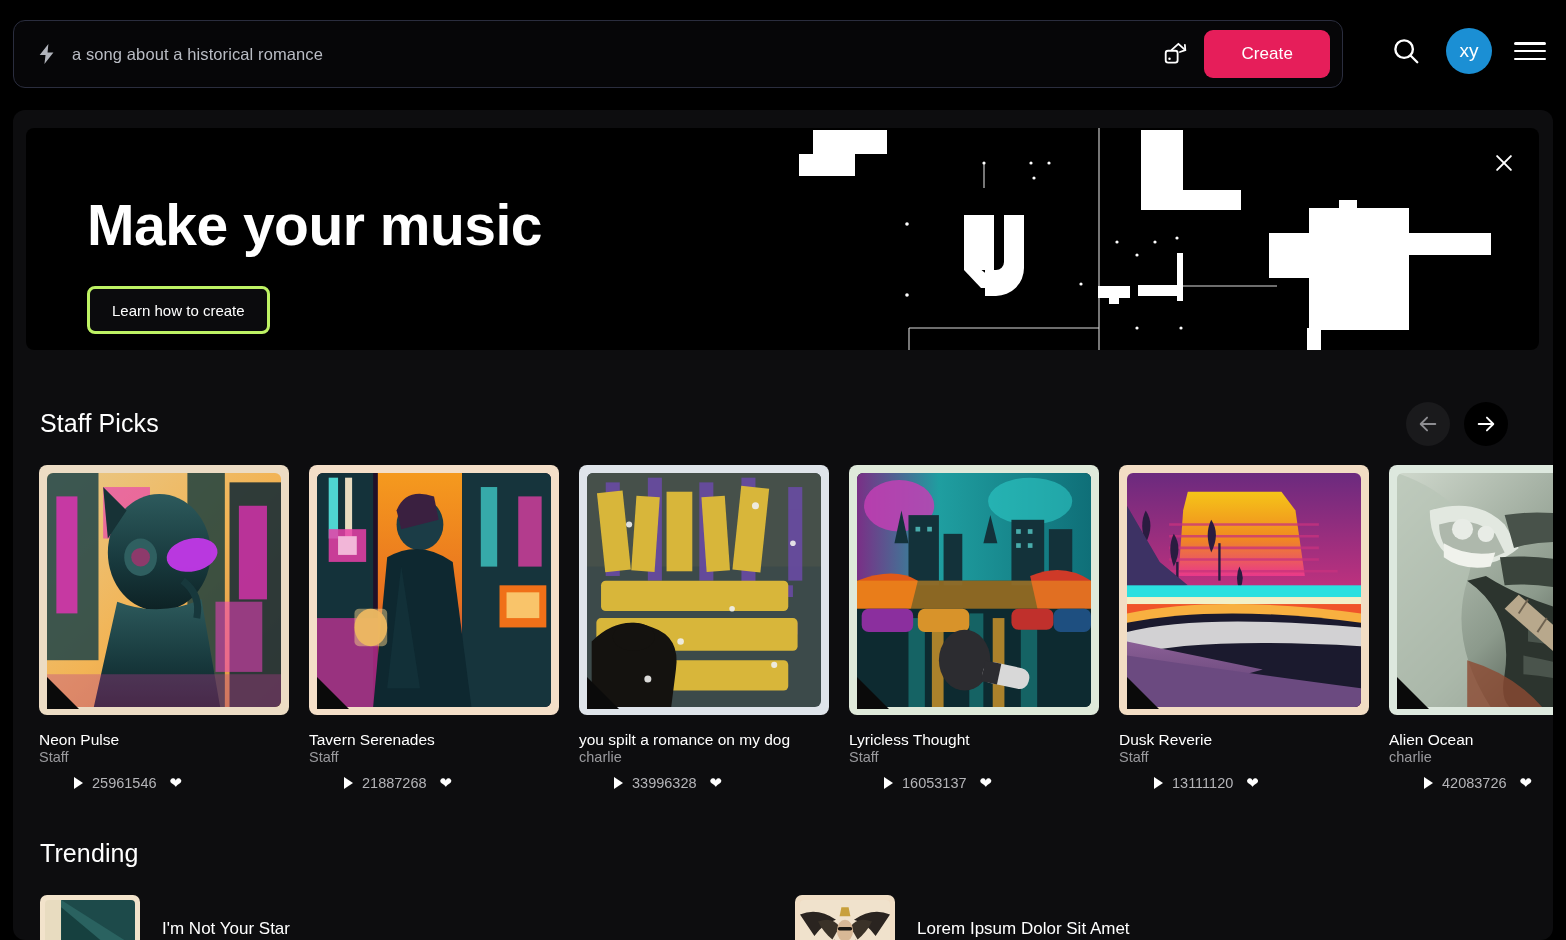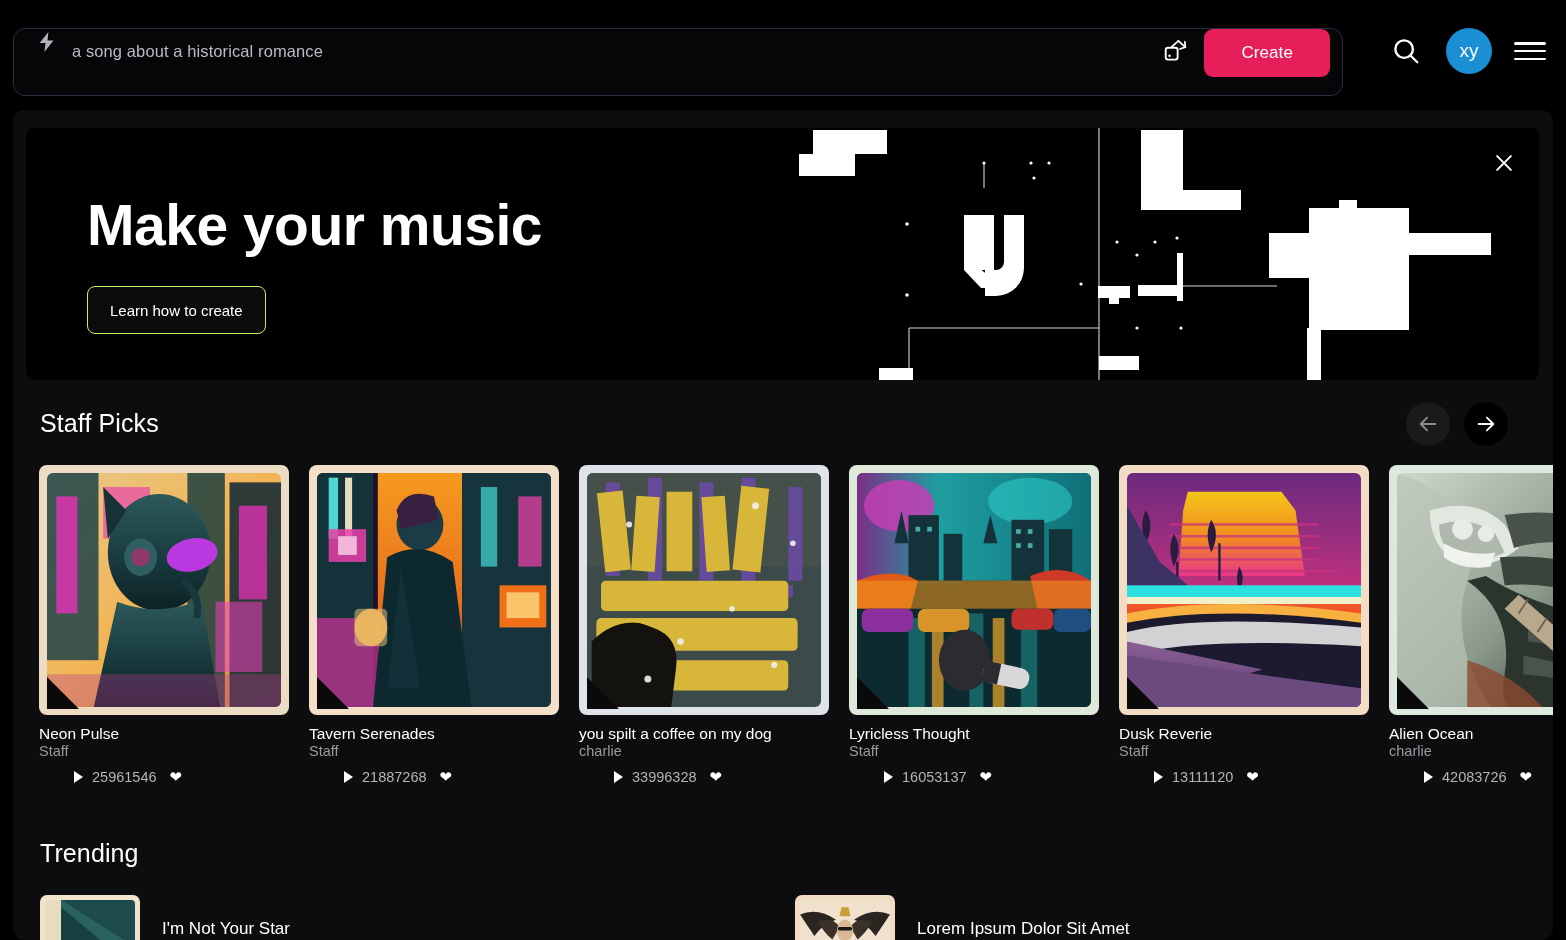--- a/index.html
+++ b/index.html
@@ -20,28 +20,28 @@
     width: 1566px;
     height: 108px;
     background: #000000;
     display: flex;
     align-items: center;
   }
 
   .prompt-shell {
     position: absolute;
     left: 13px;
-    top: 28px;
+    top: 20px;
     width: 1330px;
     height: 68px;
     border: 1px solid #2a2d3e;
     border-radius: 12px;
     background: #060608;
     display: flex;
-    align-items: flex-start;
+    align-items: center;
     padding: 0 12px 0 22px;
   }
 
   .bolt-icon {
     width: 22px;
     height: 26px;
     flex: none;
     margin-right: 14px;
     display: block;
   }
@@ -127,21 +127,21 @@
     background: #0d0d0f;
     border-radius: 12px;
     overflow: hidden;
   }
 
   
   .banner {
     position: absolute;
     top: 18px; left: 13px;
     width: 1513px;
-    height: 252px;
+    height: 222px;
     background: #000000;
     border-radius: 8px;
     overflow: hidden;
   }
 
   .banner-title {
     position: absolute;
     left: 61px; top: 64px;
     color: #ffffff;
     font-size: 57px;
@@ -150,21 +150,21 @@
     white-space: nowrap;
   }
 
   .banner-cta {
     position: absolute;
     left: 61px; top: 158px;
     height: 48px;
     padding: 0 22px;
     background: #0b0b0d;
     color: #ffffff;
-    border: 1px solid #bef264;
+    border: 3px solid #bef264;
     border-radius: 8px;
     font-size: 15px;
     font-family: "Liberation Sans", sans-serif;
     cursor: pointer;
   }
 
   .banner-close {
     position: absolute;
     right: 18px; top: 18px;
     width: 34px; height: 34px;
@@ -241,21 +241,21 @@
   }
   .play-corner2 {
     position: absolute;
     left: 8px; bottom: 6px;
     width: 32px; height: 32px;
     background: #0a0a0a;
     clip-path: polygon(0 100%, 100% 100%, 0 0);
   }
 
   .card-title {
-    margin-top: 10px;
+    margin-top: 16px;
     color: #ffffff;
     font-size: 15.5px;
     white-space: nowrap;
     overflow: hidden;
     text-overflow: ellipsis;
   }
   .card-artist {
     color: #9a9a9e;
     font-size: 14.5px;
   }
@@ -547,21 +547,21 @@
               <circle cx="88" cy="30" r="1.2"></circle>
                 <circle cx="40" cy="72" r="1.4"></circle>
               <circle cx="62" cy="58" r="1.2"></circle>
                 <circle cx="26" cy="88" r="1.5"></circle>
               <circle cx="80" cy="82" r="1.3"></circle>
             </g>
           </svg>
         </div>
         <div class="play-corner2"></div>
       </div>
-      <div class="card-title">you spilt a coffee on my dog</div>
+      <div class="card-title">you spilt a romance on my dog</div>
       <div class="card-artist">charlie</div>
       <div class="card-stats">
         <span class="play-tri"></span>
         <span>33996328</span>
         <span class="heart">❤</span>
       </div>
     </div>
 
     <div class="card">
       <div class="card-art" style="background:#dfe9da;">

